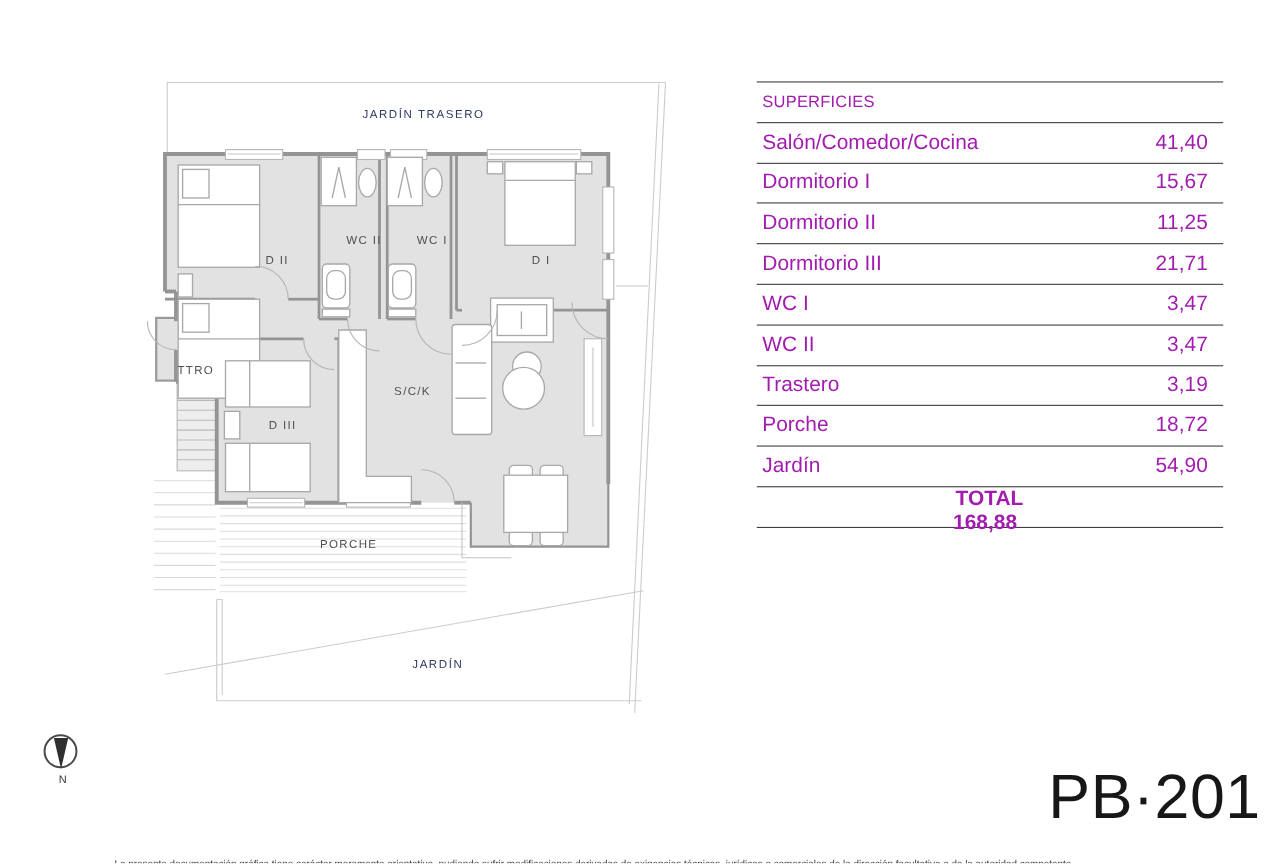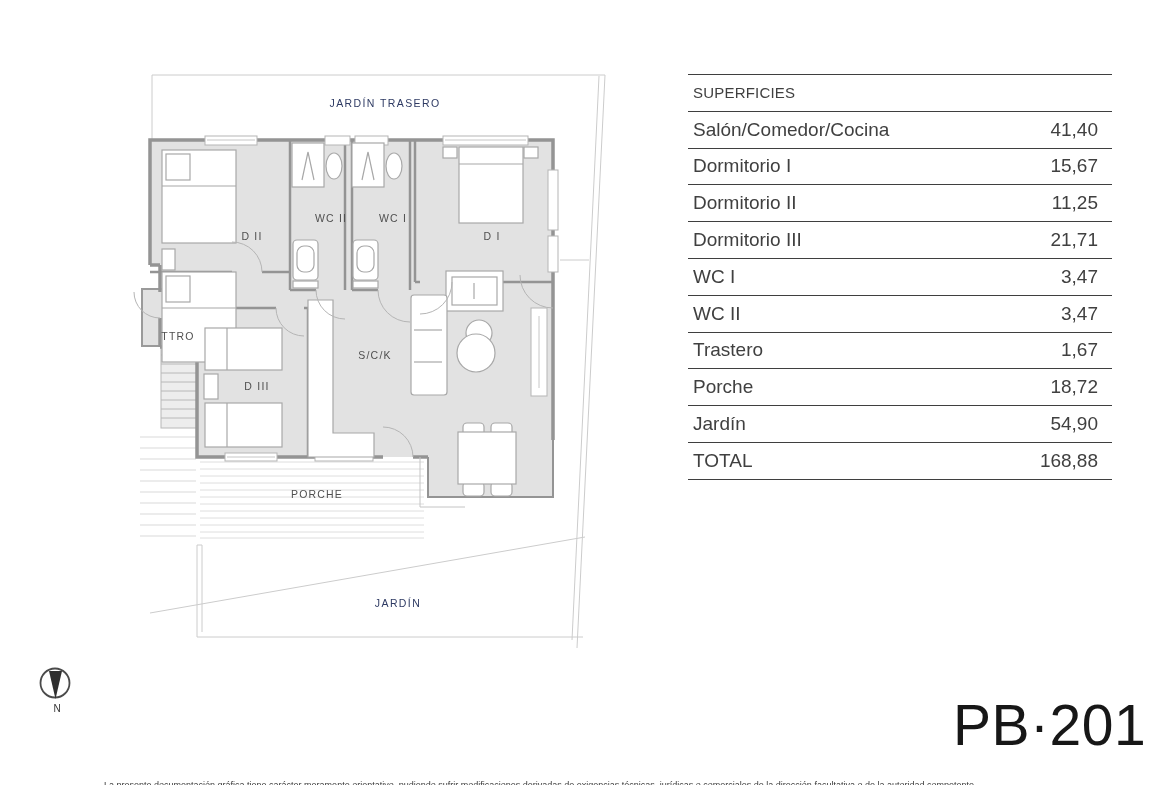--- a/index.html
+++ b/index.html
@@ -8,29 +8,29 @@
     background:#ffffff;font-family:"Liberation Sans",sans-serif;
   }
   
   #plan-svg{position:absolute;left:0;top:0;width:1170px;height:785px;}
   .room-label{fill:#4f4f4f;font-size:10.5px;letter-spacing:1.2px;font-family:"Liberation Sans",sans-serif;}
   .garden-label{fill:#2e3a63;font-size:10.5px;letter-spacing:1.4px;font-family:"Liberation Sans",sans-serif;}
   .north-label{fill:#333;font-size:10px;font-family:"Liberation Sans",sans-serif;}
   
   .surfaces{
     position:absolute;left:688px;top:74px;width:424px;
-    border-top:1px solid #3f3f3f;color:#404040;text-align:right;
+    border-top:1px solid #3f3f3f;color:#a21caf;text-align:right;
   }
   .srow{
     height:35.8px;display:flex;align-items:center;justify-content:space-between;
     border-bottom:1px solid #3f3f3f;font-size:19px;padding:0 6px 0 5px;
   }
   .srow .num{padding-right:8px;}
   .srow.header{font-size:15px;letter-spacing:0.2px;}
-  .srow.total{font-weight:normal;}
+  .srow.total{font-weight:bold;flex-direction:column;}
   
   .plan-code{
     position:absolute;left:953px;top:692px;width:220px;
     font-size:57px;color:#171717;letter-spacing:0.5px;white-space:nowrap;
   }
   
   .footer-disclaimer{
     position:absolute;left:104px;top:780px;width:975px;height:5px;
     overflow:hidden;font-size:9px;color:#3a3a3a;white-space:nowrap;
   }
@@ -262,21 +262,21 @@
   <div class="srow">
     <span>WC I</span>
     <span class="num">3,47</span>
   </div>
   <div class="srow">
     <span>WC II</span>
     <span class="num">3,47</span>
   </div>
   <div class="srow">
     <span>Trastero</span>
-    <span class="num">1,67</span>
+    <span class="num">3,19</span>
   </div>
   <div class="srow">
     <span>Porche</span>
     <span class="num">18,72</span>
   </div>
   <div class="srow">
     <span>Jardín</span>
     <span class="num">54,90</span>
   </div>
   <div class="srow total">

